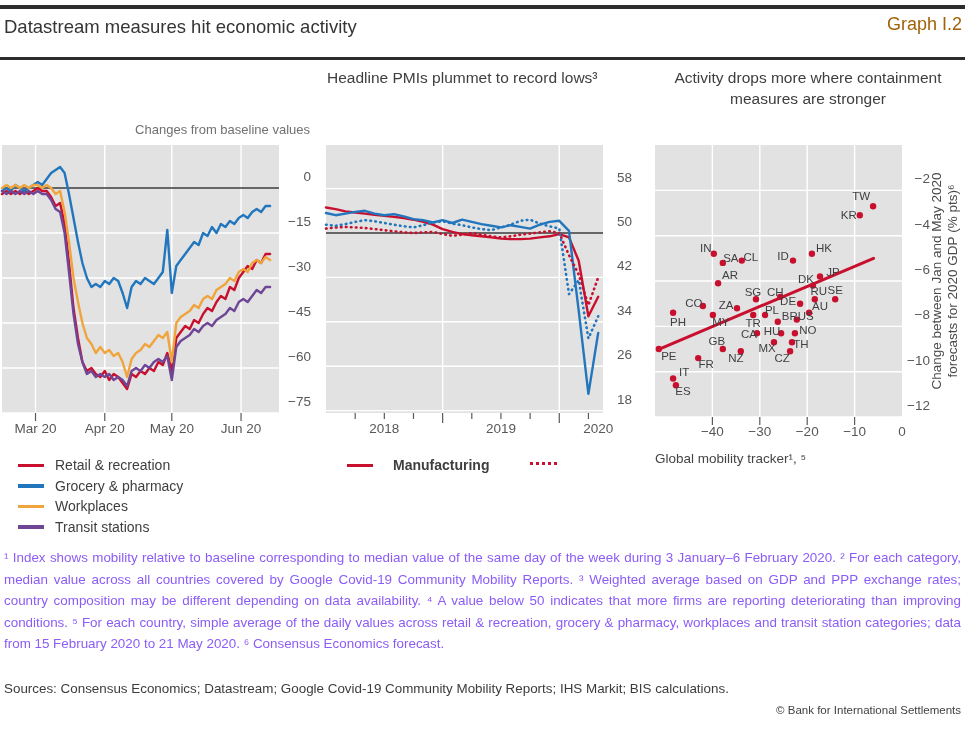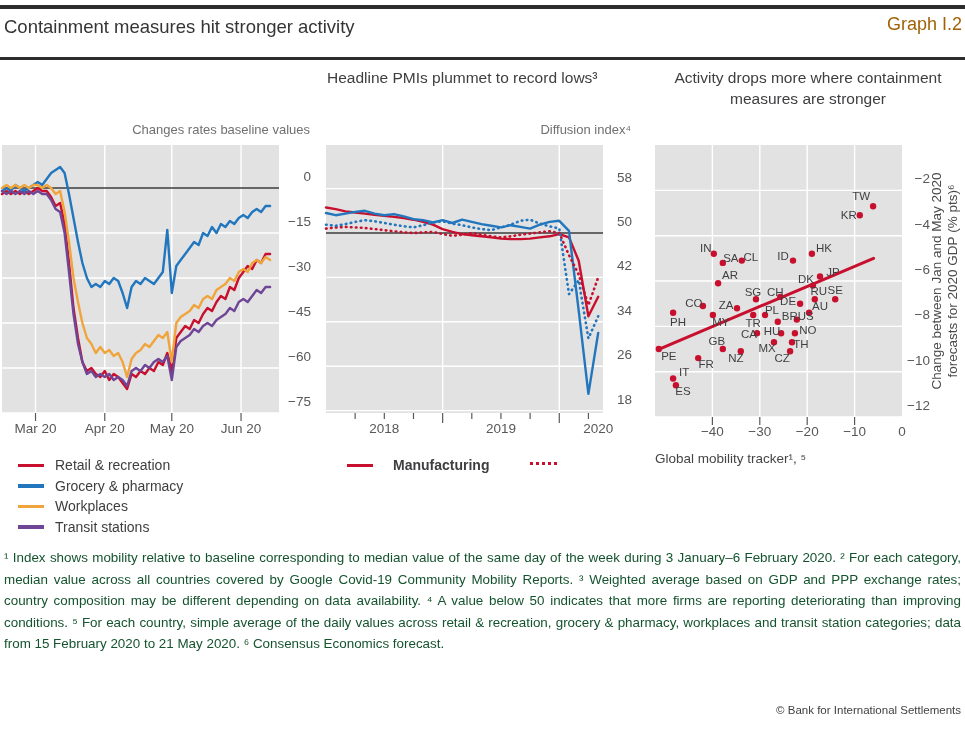--- a/index.html
+++ b/index.html
@@ -34,38 +34,37 @@
   .lrow .lab{position:absolute;left:37px;top:0;white-space:nowrap;}
   #legend2{left:345px;top:455px;width:290px;}
   .l2head{position:relative;height:20.5px;line-height:20.5px;}
   .l2head .h2{position:absolute;left:183px;top:0;}
   .l2row{position:relative;height:20.5px;line-height:20.5px;font-weight:bold;}
   .l2row .sw1{position:absolute;left:2px;top:8.5px;width:26px;height:3.5px;display:block;}
   .l2row .lab{position:absolute;left:48px;top:0;white-space:nowrap;}
   .l2row .sw2{position:absolute;left:185px;top:7px;width:27px;height:0;display:block;
               border-top-width:3.5px;border-top-style:dotted;}
   .footnotes{position:absolute;left:4px;width:957px;top:547px;font-size:13.4px;
-             line-height:21.6px;text-align:justify;color:#14532d;}
+             line-height:21.6px;text-align:justify;color:#8b5cf6;}
   .sources{position:absolute;left:4px;width:957px;top:681px;font-size:13.4px;color:#3c3c3c;}
   .copyright{position:absolute;right:4px;top:704px;font-size:11.5px;color:#3f3f3f;}
 </style>
 </head>
 <body>
 
 <div class="stage">
   <div class="rule rule-top"></div>
-  <div class="main-title">Containment measures hit stronger activity</div>
+  <div class="main-title">Datastream measures hit economic activity</div>
   <div class="graph-label">Graph I.2</div>
   <div class="rule rule-title"></div>
 
   <div class="panel-title pt2">Headline PMIs plummet to record lows³</div>
   <div class="panel-title pt3">Activity drops more where containment measures are stronger</div>
 
-  <div class="unit-label ul1">Changes rates baseline values</div>
-  <div class="unit-label ul2">Diffusion index⁴</div>
+  <div class="unit-label ul1">Changes from baseline values</div>
 
   <svg id="c1" width="315" height="300" viewBox="0 140 315 300">
       <rect x="2" y="145" width="277" height="268" fill="#e2e2e2"></rect>
       <g>
         <line x1="35.51" y1="145" x2="35.51" y2="413" stroke="#ffffff" stroke-width="1.4"></line>
         <line x1="104.764" y1="145" x2="104.764" y2="413" stroke="#ffffff" stroke-width="1.4"></line>
         <line x1="171.784" y1="145" x2="171.784" y2="413" stroke="#ffffff" stroke-width="1.4"></line>
         <line x1="241.038" y1="145" x2="241.038" y2="413" stroke="#ffffff" stroke-width="1.4"></line>
         <line x1="2" y1="233" x2="279" y2="233" stroke="#ffffff" stroke-width="1.4"></line>
         <line x1="2" y1="278" x2="279" y2="278" stroke="#ffffff" stroke-width="1.4"></line>
@@ -274,14 +273,15 @@
     </div>
   <div id="legend2" class="legend">
       <div class="l2row">
         <span class="sw1" style="background: rgb(200, 16, 46);"></span>
         <span class="lab">Manufacturing</span>
         <span class="sw2" style="border-top-color: rgb(200, 16, 46);"></span>
       </div>
     </div>
 
   <div class="footnotes">¹ Index shows mobility relative to baseline corresponding to median value of the same day of the week during 3 January–6 February 2020.  ² For each category, median value across all countries covered by Google Covid-19 Community Mobility Reports.  ³ Weighted average based on GDP and PPP exchange rates; country composition may be different depending on data availability.  ⁴ A value below 50 indicates that more firms are reporting deteriorating than improving conditions.  ⁵ For each country, simple average of the daily values across retail &amp; recreation, grocery &amp; pharmacy, workplaces and transit station categories; data from 15 February 2020 to 21 May 2020.  ⁶ Consensus Economics forecast.</div>
+  <div class="sources">Sources: Consensus Economics; Datastream; Google Covid-19 Community Mobility Reports; IHS Markit; BIS calculations.</div>
   <div class="copyright">© Bank for International Settlements</div>
 </div>
 
 </body></html>

